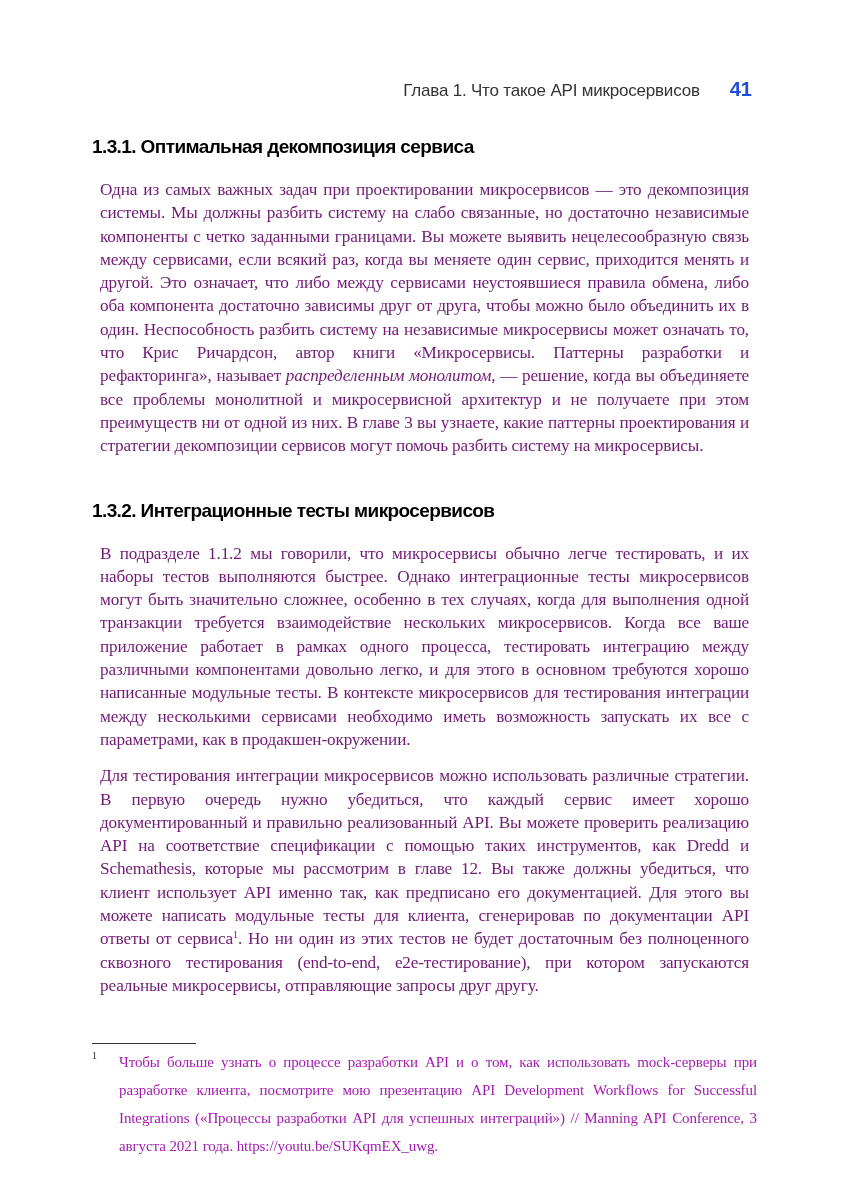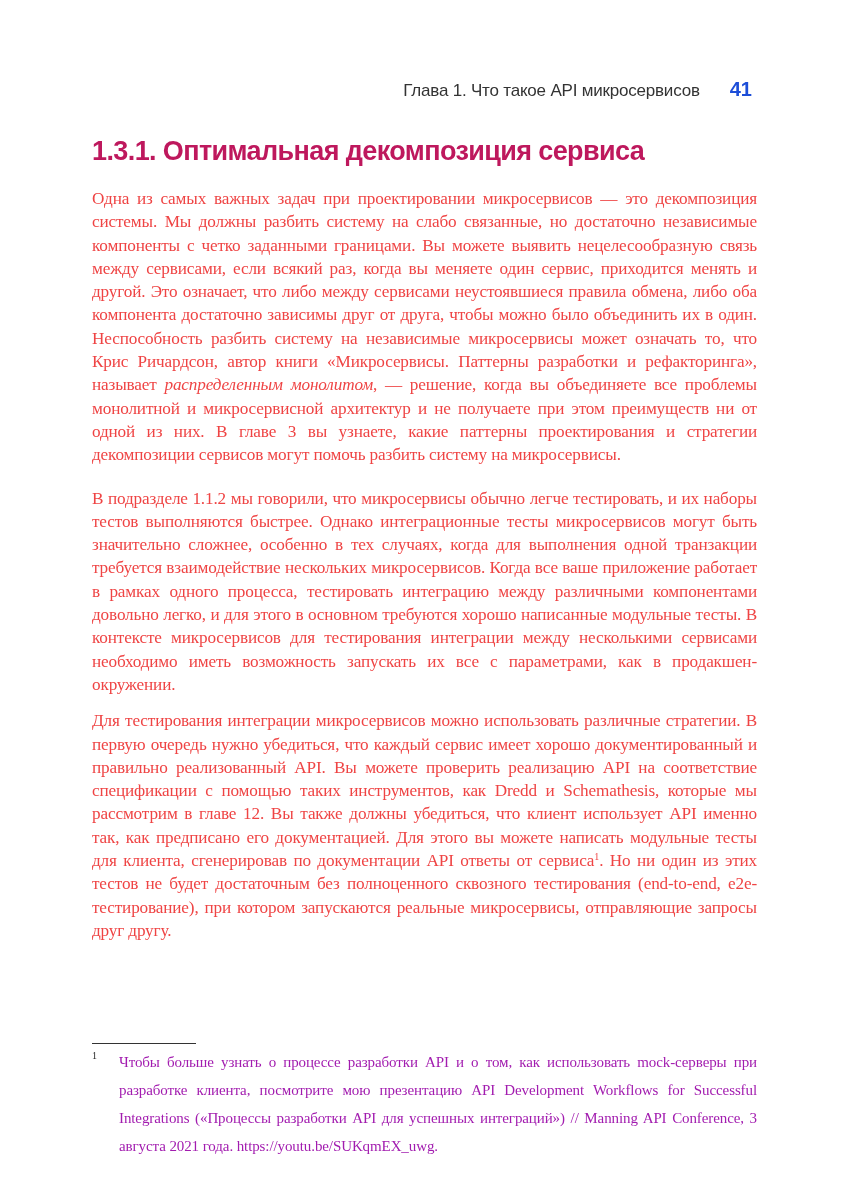--- a/index.html
+++ b/index.html
@@ -7,26 +7,26 @@
   .page { position: absolute; left: 0; top: 0; width: 846px; height: 1200px; }
   .running-head {
     position: absolute; top: 78px; right: 94px;
     font-family: "Liberation Sans", sans-serif; font-size: 17px; color: #333;
     display: flex; align-items: baseline;
   }
   .running-head .chapter { letter-spacing: -0.2px; }
   .running-head .pageno { font-weight: bold; font-size: 20px; margin-left: 30px; color: #1d4ed8; }
   .content { position: absolute; left: 92px; width: 665px; top: 134px; }
   h2 {
-    font-family: "Liberation Sans", sans-serif; font-weight: bold; font-size: 27px;
-    margin: 0; color: #be185d; letter-spacing: -0.6px;
+    font-family: "Liberation Sans", sans-serif; font-weight: bold; font-size: 19px;
+    margin: 0; color: #000000; letter-spacing: -0.6px;
   }
   p {
     font-family: "Liberation Serif", serif; font-size: 17.2px; line-height: 23.3px;
-    margin: 0; text-align: justify; color: #ef4444; letter-spacing: -0.15px;
+    margin: 8px; text-align: justify; color: #701a75; letter-spacing: -0.15px;
   }
   .h1 { margin-top: 2px; }
   .p1 { margin-top: 20px; }
   .h2 { margin-top: 42px; }
   .p2 { margin-top: 20px; }
   .p3 { margin-top: 13px; }
   em { font-style: italic; }
   sup { font-size: 10px; vertical-align: 6px; line-height: 0; }
   .fn-rule { position: absolute; left: 92px; top: 1043px; width: 104px; border-top: 1px solid #333; }
   .footnote { position: absolute; left: 92px; top: 1048px; width: 665px; display: flex; }
@@ -43,20 +43,21 @@
 
   <div class="running-head">
     <span class="chapter">Глава 1. Что такое API микросервисов</span>
     <span class="pageno">41</span>
   </div>
 
   <div class="content">
     <h2 class="h1">1.3.1. Оптимальная декомпозиция сервиса</h2>
     <p class="p1"><span>Одна из самых важных задач при проектировании микросервисов — это декомпозиция системы. Мы должны разбить систему на слабо связанные, но достаточно независимые компоненты с четко заданными границами. Вы можете выявить нецелесообразную связь между сервисами, если всякий раз, когда вы меняете один сервис, приходится менять и другой. Это означает, что либо между сервисами неустоявшиеся правила обмена, либо оба компонента достаточно зависимы друг от друга, чтобы можно было объединить их в один. Неспособность разбить систему на независимые микросервисы может означать то, что Крис Ричардсон, автор книги «Микросервисы. Паттерны разработки и рефакторинга», называет </span><em>распределенным монолитом</em><span>, — решение, когда вы объединяете все проблемы монолитной и микросервисной архитектур и не получаете при этом преимуществ ни от одной из них. В главе 3 вы узнаете, какие паттерны проектирования и стратегии декомпозиции сервисов могут помочь разбить систему на микросервисы.</span></p>
 
+    <h2 class="h2">1.3.2. Интеграционные тесты микросервисов</h2>
     <p class="p2">В подразделе 1.1.2 мы говорили, что микросервисы обычно легче тестировать, и их наборы тестов выполняются быстрее. Однако интеграционные тесты микросервисов могут быть значительно сложнее, особенно в тех случаях, когда для выполнения одной транзакции требуется взаимодействие нескольких микросервисов. Когда все ваше приложение работает в рамках одного процесса, тестировать интеграцию между различными компонентами довольно легко, и для этого в основном требуются хорошо написанные модульные тесты. В контексте микросервисов для тестирования интеграции между несколькими сервисами необходимо иметь возможность запускать их все с параметрами, как в продакшен-окружении.</p>
     <p class="p3"><span>Для тестирования интеграции микросервисов можно использовать различные стратегии. В первую очередь нужно убедиться, что каждый сервис имеет хорошо документированный и правильно реализованный API. Вы можете проверить реализацию API на соответствие спецификации с помощью таких инструментов, как Dredd и Schemathesis, которые мы рассмотрим в главе 12. Вы также должны убедиться, что клиент использует API именно так, как предписано его документацией. Для этого вы можете написать модульные тесты для клиента, сгенерировав по документации API ответы от сервиса</span><sup>1</sup><span>. Но ни один из этих тестов не будет достаточным без полноценного сквозного тестирования (end-to-end, e2e-тестирование), при котором запускаются реальные микросервисы, отправляющие запросы друг другу.</span></p>
   </div>
 
   <div class="fn-rule"></div>
   <div class="footnote">
     <span class="fn-mark">1</span>
     <span class="fn-text">Чтобы больше узнать о процессе разработки API и о том, как использовать mock-серверы при разработке клиента, посмотрите мою презентацию API Development Workflows for Successful Integrations («Процессы разработки API для успешных интеграций») // Manning API Conference, 3 августа 2021 года. https://youtu.be/SUKqmEX_uwg.</span>
   </div>
 

